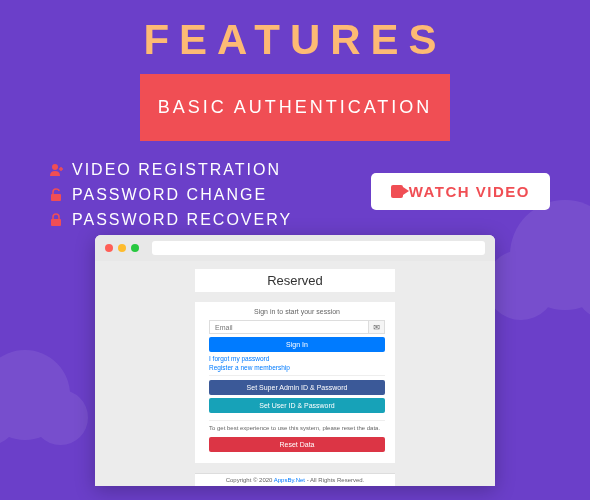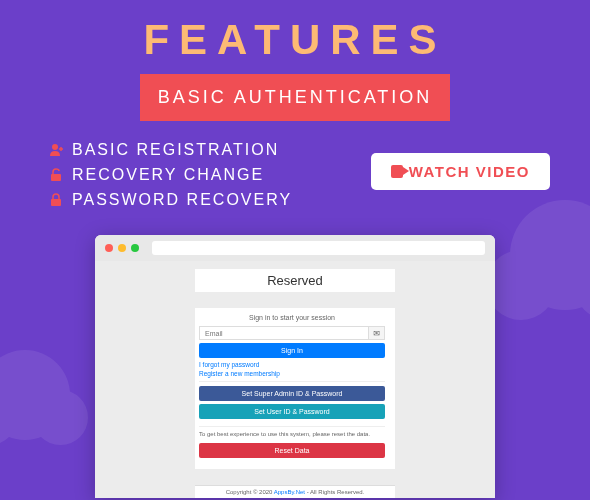--- a/index.html
+++ b/index.html
@@ -60,21 +60,21 @@
   padding-top: 16px;
 }
 .subtitle-wrap {
   text-align: center;
   margin-top: 10px;
 }
 .subtitle {
   display: inline-block;
   background: #f04e54;
   color: #fff;
-  padding: 13px 18px;
+  padding: 23px 18px;
   font-size: 18px;
   font-weight: 500;
   letter-spacing: 3px;
 }
 .features-row {
   display: flex;
   align-items: flex-start;
   justify-content: space-between;
   padding: 20px 40px 0 50px;
 }
@@ -170,22 +170,22 @@
 .app-title {
   text-align: center;
   font-size: 13px;
   color: #333;
   padding: 4px 0;
   background: #fff;
   margin: 0 100px;
 }
 .login-card {
   background: #fff;
-  margin: 16px 100px;
-  padding: 6px 10px 8px 4px;
+  margin: 10px 100px;
+  padding: 6px 10px 8px 14px;
   font-size: 7px;
 }
 .session-text {
   text-align: center;
   color: #666;
   font-size: 7px;
   margin-bottom: 5px;
 }
 .input-row {
   display: flex;
@@ -255,30 +255,30 @@
 <div class="features-row">
   <ul class="features-list">
     <li>
       <span class="feat-icon">
         <svg width="16" height="14" viewBox="0 0 16 14">
             <circle cx="5" cy="4" r="3" fill="#f04e54"></circle>
             <path d="M0 13 Q0 8 5 8 Q10 8 10 13 Z" fill="#f04e54"></path>
             <path d="M11 4 L11 8 M9 6 L13 6" stroke="#f04e54" stroke-width="1.5"></path>
           </svg>
       </span>
-      <span>BASIC REGISTRATION</span>
+      <span>VIDEO REGISTRATION</span>
     </li>
     <li>
       <span class="feat-icon">
         <svg width="12" height="14" viewBox="0 0 12 14">
             <path d="M3 6 L3 4 Q3 1 6 1 Q9 1 9 3" stroke="#f04e54" stroke-width="1.5" fill="none"></path>
             <rect x="1" y="6" width="10" height="7" rx="1" fill="#f04e54"></rect>
           </svg>
       </span>
-      <span>RECOVERY CHANGE</span>
+      <span>PASSWORD CHANGE</span>
     </li>
     <li>
       <span class="feat-icon">
         <svg width="12" height="14" viewBox="0 0 12 14">
             <path d="M3 6 L3 4 Q3 1 6 1 Q9 1 9 4 L9 6" stroke="#f04e54" stroke-width="1.5" fill="none"></path>
             <rect x="1" y="6" width="10" height="7" rx="1" fill="#f04e54"></rect>
           </svg>
       </span>
       <span>PASSWORD RECOVERY</span>
     </li>

